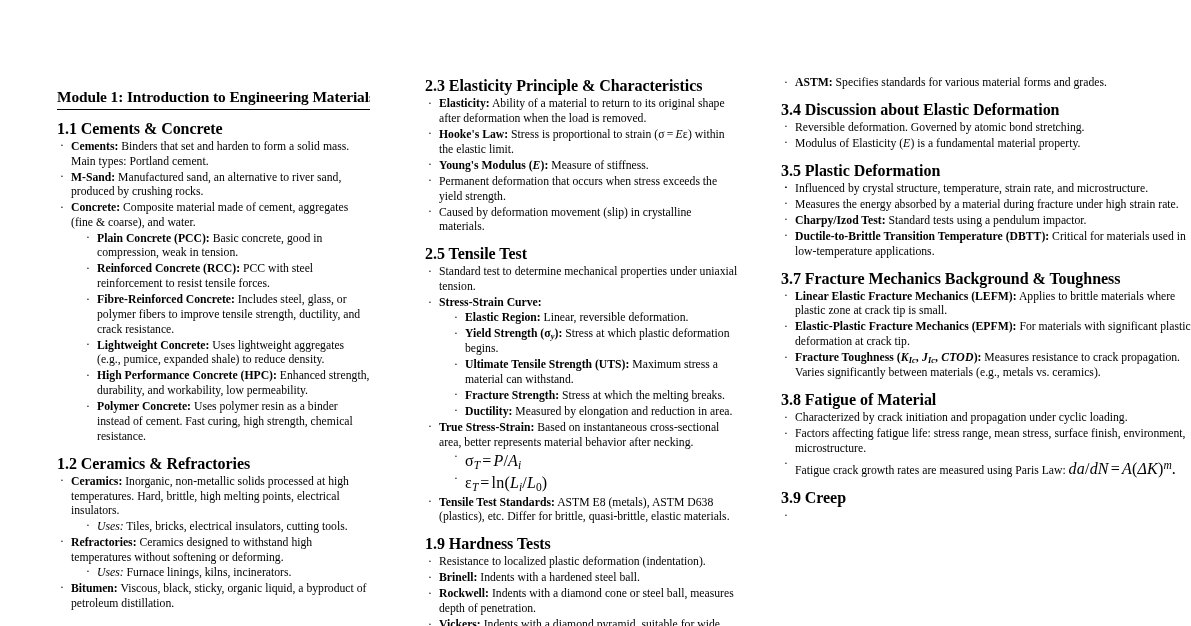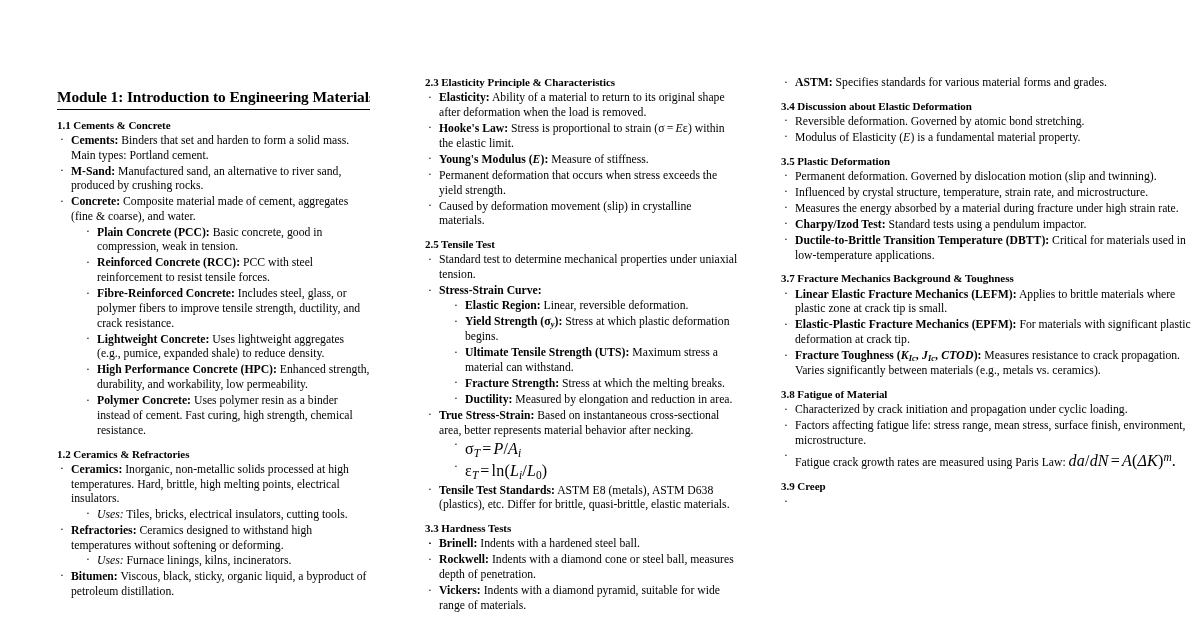--- a/index.html
+++ b/index.html
@@ -47,21 +47,21 @@
     margin: 0 0 3px 0;
     white-space: nowrap;
   }
   .title-rule {
     border: none;
     border-top: 1.6px solid #000;
     margin: 0 0 9px 0;
     width: 341px;
   }
   h2.section {
-    font-size: 11px;
+    font-size: 16px;
     font-weight: bold;
     line-height: 1.2;
     margin: 9px 0 2px 0;
     letter-spacing: -0.05px;
   }
   h2.section.first { margin-top: 0; }
 
   ul {
     list-style: none;
     margin: 0;
@@ -188,43 +188,43 @@
         </li>
         <li><span class="bullet">·</span><span class="term">True Stress-Strain:</span> <span>Based on instantaneous cross-sectional area, better represents material behavior after necking.</span>
           <ul class="lvl2">
             <li class="eqline"><span class="bullet">·</span><span class="math eq"><span class="gk">σ</span><sub>T</sub><span class="op">=</span>P<span class="rm">/</span>A<sub>i</sub></span></li>
             <li class="eqline"><span class="bullet">·</span><span class="math eq"><span class="gk">ε</span><sub>T</sub><span class="op">=</span><span class="rm">ln(</span>L<sub>i</sub><span class="rm">/</span>L<sub class="rm">0</sub><span class="rm">)</span></span></li>
           </ul>
         </li>
         <li><span class="bullet">·</span><span class="term">Tensile Test Standards:</span> <span>ASTM E8 (metals), ASTM D638 (plastics), etc. Differ for brittle, quasi-brittle, elastic materials.</span></li>
       </ul>
 
-      <h2 class="section">3.3 Hardness Tests</h2>
-      <ul class="lvl1">
-        <li><span class="bullet">·</span></li>
+      <h2 class="section">1.9 Hardness Tests</h2>
+      <ul class="lvl1">
+        <li><span class="bullet">·</span><span>Resistance to localized plastic deformation (indentation).</span></li>
         <li><span class="bullet">·</span><span class="term">Brinell:</span> <span>Indents with a hardened steel ball.</span></li>
         <li><span class="bullet">·</span><span class="term">Rockwell:</span> <span>Indents with a diamond cone or steel ball, measures depth of penetration.</span></li>
         <li><span class="bullet">·</span><span class="term">Vickers:</span> <span>Indents with a diamond pyramid, suitable for wide range of materials.</span></li>
       </ul>
     </div>
 
     <div class="col col-3">
       <ul class="lvl1">
         <li><span class="bullet">·</span><span class="term">ASTM:</span> <span>Specifies standards for various material forms and grades.</span></li>
       </ul>
 
       <h2 class="section">3.4 Discussion about Elastic Deformation</h2>
       <ul class="lvl1">
         <li><span class="bullet">·</span><span>Reversible deformation. Governed by atomic bond stretching.</span></li>
         <li><span class="bullet">·</span><span>Modulus of Elasticity (</span><span class="math">E</span><span>) is a fundamental material property.</span></li>
       </ul>
 
       <h2 class="section">3.5 Plastic Deformation</h2>
       <ul class="lvl1">
-        <li><span class="bullet">·</span><span>Permanent deformation. Governed by dislocation motion (slip and twinning).</span></li>
+        <li><span class="bullet">·</span></li>
         <li><span class="bullet">·</span><span>Influenced by crystal structure, temperature, strain rate, and microstructure.</span></li>
       </ul>
 
       <ul class="lvl1">
         <li><span class="bullet">·</span><span>Measures the energy absorbed by a material during fracture under high strain rate.</span></li>
         <li><span class="bullet">·</span><span class="term">Charpy/Izod Test:</span> <span>Standard tests using a pendulum impactor.</span></li>
         <li><span class="bullet">·</span><span class="term">Ductile-to-Brittle Transition Temperature (DBTT):</span> <span>Critical for materials used in low-temperature applications.</span></li>
       </ul>
 
       <h2 class="section">3.7 Fracture Mechanics Background &amp; Toughness</h2>

